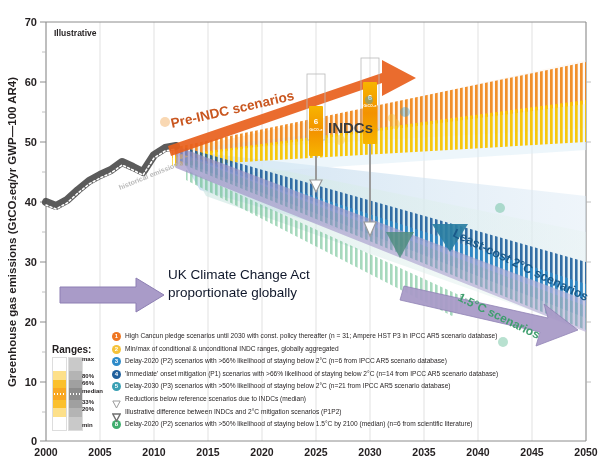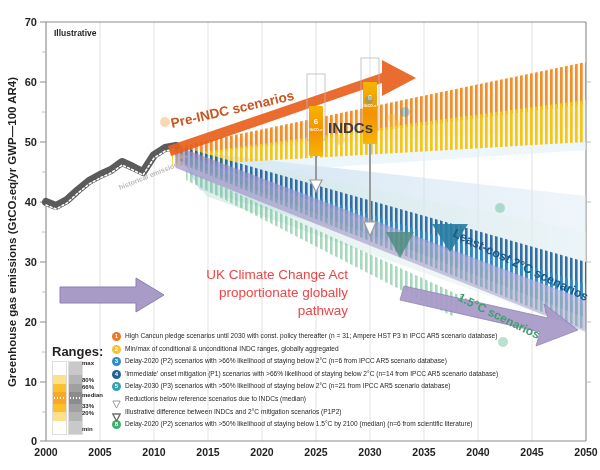--- a/index.html
+++ b/index.html
@@ -32,25 +32,25 @@
         fill:#1a5a8a;font-weight:700;}
   .lab-15{font-family:"Liberation Sans",sans-serif;font-size:12px;
         fill:#3f9e6e;font-weight:700;}
   .bar-n{font-family:"Liberation Sans",sans-serif;font-size:8px;fill:#fff;
         font-weight:700;text-anchor:middle;}
   .bar-sub{font-family:"Liberation Sans",sans-serif;font-size:3.6px;fill:#fff;
         font-weight:700;text-anchor:middle;}
 
   
   .anno{position:absolute;left:168px;top:266px;width:180px;
-        font-size:13.5px;line-height:1.32;color:#ef4444;text-align:right;}
+        font-size:13.5px;line-height:1.32;color:#0f172a;}
 
   
   .ranges-box{position:absolute;left:52px;top:344px;width:62px;}
-  .ranges-title{font-size:13px;font-weight:700;color:#231f20;margin-bottom:2px;}
+  .ranges-title{font-size:10px;font-weight:700;color:#231f20;margin-bottom:2px;}
   .ranges-body{display:flex;gap:1px;position:relative;}
   .rcol{width:13px;height:72px;position:relative;}
   .rlabels{position:absolute;left:30px;top:0;width:34px;height:72px;
         font-size:6px;font-weight:700;color:#231f20;}
   .rlabels span{position:absolute;left:0;white-space:nowrap;}
 
   
   .legend{position:absolute;left:112px;top:331px;width:470px;}
   .lrow{display:flex;align-items:flex-start;gap:4px;height:12.6px;}
   .bullet{flex:0 0 9px;width:9px;height:9px;border-radius:50%;
@@ -265,21 +265,20 @@
   <text class="lab-15" transform="translate(457,300) rotate(26)">1.5°C scenarios</text>
 </svg>
 
 <svg style="position:absolute;left:58px;top:276px;width:108px;height:38px" viewBox="0 0 108 38">
   <path d="M2,11 L78,11 L78,2 L106,19 L78,36 L78,27 L2,27 Z" fill="#a99bc8" stroke="#8d7fb3" stroke-width="1"></path>
 </svg>
 
 <div class="anno">
   <div>UK Climate Change Act</div>
   <div>proportionate  globally</div>
-  <div>pathway</div>
 </div>
 
 <div class="ranges-box">
   <div class="ranges-title">Ranges:</div>
   <div class="ranges-body">
 
     <div class="rcol" style="background:linear-gradient(to bottom,#ffffff 0%,#ffffff 18%,#fde08a 18%,#fde08a 30%,#fbc02d 30%,#fbc02d 42%,#f9a825 42%,#f9a825 58%,#fbc02d 58%,#fbc02d 70%,#fde08a 70%,#fde08a 82%,#ffffff 82%,#ffffff 100%);border:.5px solid #ddd;">
       <div style="position:absolute;left:1px;right:1px;top:49%;height:1.5px;
                   background:repeating-linear-gradient(to right,#fff 0 1.5px,transparent 1.5px 3px);"></div>
     </div>

